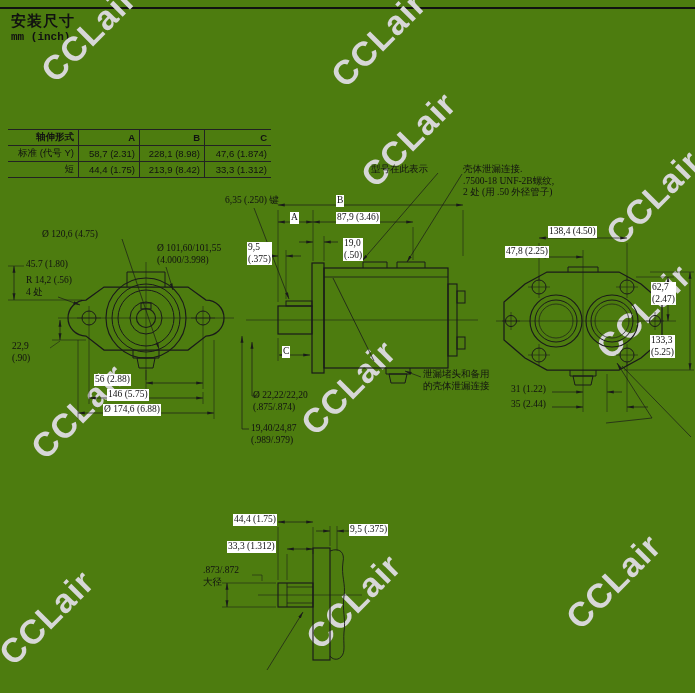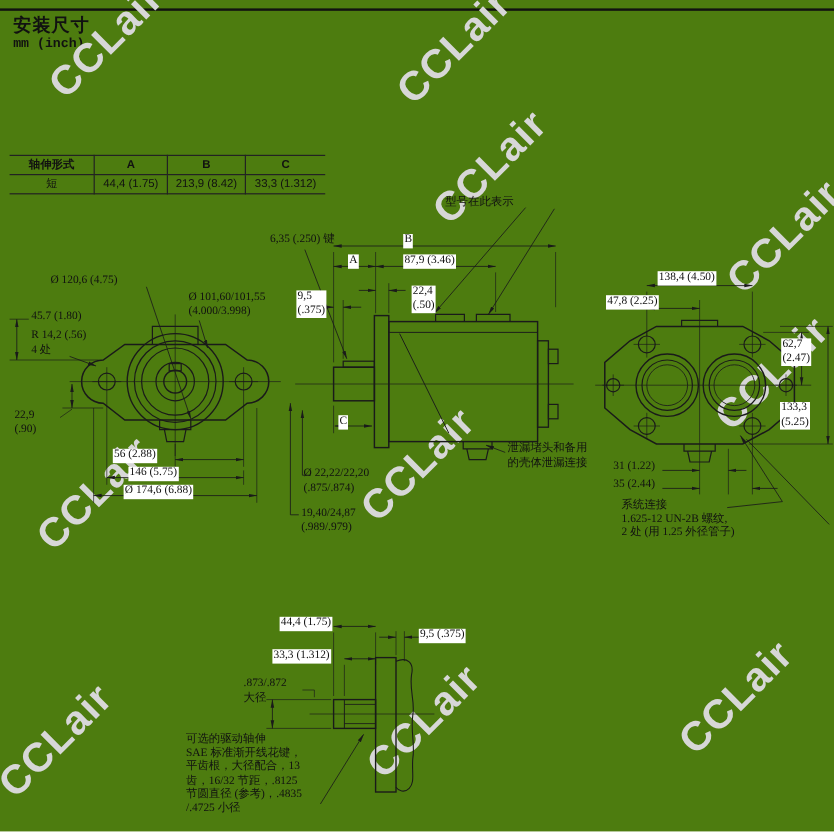--- a/index.html
+++ b/index.html
@@ -4,21 +4,21 @@
 <style>
   html,body{margin:0;padding:0;background:#fff;}
   #page{position:relative;width:695px;height:693px;background:#4d7c0f;overflow:hidden;
         font-family:"Liberation Sans",sans-serif;color:#111;}
   .toprule{position:absolute;left:0;top:7px;width:695px;height:2px;background:#111;}
   .title{position:absolute;left:11px;top:12px;font-size:15px;font-weight:bold;letter-spacing:1px;}
   .subtitle{position:absolute;left:11px;top:31px;font-size:11px;font-weight:bold;font-family:Liberation Mono, monospace;}
   .wm{position:absolute;font-size:34px;font-weight:bold;color:#d7d7d7;transform:rotate(-45deg);
       letter-spacing:1px;pointer-events:none;user-select:none;}
   table.spec{position:absolute;left:8px;top:129px;border-collapse:collapse;font-size:9.5px;}
-  table.spec th,table.spec td{border:1px solid #222;padding:1px 4px;text-align:center;font-weight:normal;white-space:nowrap;margin-left:48px;}
+  table.spec th,table.spec td{border:1px solid #222;padding:1px 4px;text-align:right;font-weight:normal;white-space:nowrap;margin-left:48px;}
   table.spec th{font-weight:bold;}
   table.spec tr th:first-child,table.spec tr td:first-child{border-left:none;}
   table.spec tr th:last-child,table.spec tr td:last-child{border-right:none;}
   .c0{width:62px}.c1{width:52px}.c2{width:56px}.c3{width:58px}
   svg.art{position:absolute;left:0;top:0;}
   .lbl{position:absolute;font-size:9.5px;line-height:1.22;white-space:pre-line;font-family:Liberation Serif, serif;}
   .bg{background:#fff;padding:0 1px;}
 </style>
 </head>
 <body>
@@ -40,20 +40,26 @@
   <span class="wm" style="left:295px;top:582px">CCLair</span>
   <span class="wm" style="left:555px;top:562px">CCLair</span>
 
   <table class="spec">
     <tbody>
         <tr>
       <th class="c0">轴伸形式</th>
       <th class="c1">A</th>
       <th class="c2">B</th>
       <th class="c3">C</th>
+    </tr>
+    <tr>
+      <td>标准 (代号 Y)</td>
+      <td>58,7 (2.31)</td>
+      <td>228,1 (8.98)</td>
+      <td>47,6 (1.874)</td>
     </tr>
     <tr>
       <td>短</td>
       <td>44,4 (1.75)</td>
       <td>213,9 (8.42)</td>
       <td>33,3 (1.312)</td>
     </tr>
   </tbody>
     </table>
 
@@ -193,50 +199,44 @@
   <div class="lbl" style="left:12px;top:341px">22,9
 (.90)</div>
   <div class="lbl bg" style="left:94px;top:374px">56 (2.88)</div>
   <div class="lbl bg" style="left:107px;top:389px">146 (5.75)</div>
   <div class="lbl bg" style="left:103px;top:404px">Ø 174,6 (6.88)</div>
 
   <div class="lbl" style="left:225px;top:195px">6,35 (.250) 键</div>
   <div class="lbl bg" style="left:336px;top:195px">B</div>
   <div class="lbl bg" style="left:290px;top:212px">A</div>
   <div class="lbl bg" style="left:336px;top:212px">87,9 (3.46)</div>
-  <div class="lbl bg" style="left:343px;top:238px">22,4
+  <div class="lbl bg" style="left:343px;top:238px">19,0
 (.50)</div>
   <div class="lbl bg" style="left:247px;top:242px">9,5
 (.375)</div>
   <div class="lbl bg" style="left:282px;top:346px">C</div>
   <div class="lbl" style="left:371px;top:164px">型号在此表示</div>
+  <div class="lbl" style="left:463px;top:164px">壳体泄漏连接.
+.7500-18 UNF-2B螺纹,
+2 处 (用 .50 外径管子)</div>
   <div class="lbl" style="left:253px;top:390px">Ø 22,22/22,20
 (.875/.874)</div>
   <div class="lbl" style="left:251px;top:423px">19,40/24,87
 (.989/.979)</div>
   <div class="lbl" style="left:423px;top:369px">泄漏堵头和备用
 的壳体泄漏连接</div>
 
   <div class="lbl bg" style="left:548px;top:226px">138,4 (4.50)</div>
   <div class="lbl bg" style="left:505px;top:246px">47,8 (2.25)</div>
   <div class="lbl bg" style="left:651px;top:282px">62,7
 (2.47)</div>
   <div class="lbl bg" style="left:650px;top:335px">133,3
 (5.25)</div>
   <div class="lbl" style="left:511px;top:384px">31 (1.22)</div>
   <div class="lbl" style="left:511px;top:399px">35 (2.44)</div>
-  <div class="lbl" style="left:518px;top:416px">系统连接
-1.625-12 UN-2B 螺纹,
-2 处 (用 1.25 外径管子)</div>
 
   <div class="lbl bg" style="left:233px;top:514px">44,4 (1.75)</div>
   <div class="lbl bg" style="left:349px;top:524px">9,5 (.375)</div>
   <div class="lbl bg" style="left:227px;top:541px">33,3 (1.312)</div>
   <div class="lbl" style="left:203px;top:565px">.873/.872
 大径</div>
-  <div class="lbl" style="left:155px;top:611px">可选的驱动轴伸
-SAE 标准渐开线花键，
-平齿根，大径配合，13
-齿，16/32 节距，.8125
-节圆直径 (参考)，.4835
-/.4725 小径</div>
 
 </div>
 
 </body></html>

